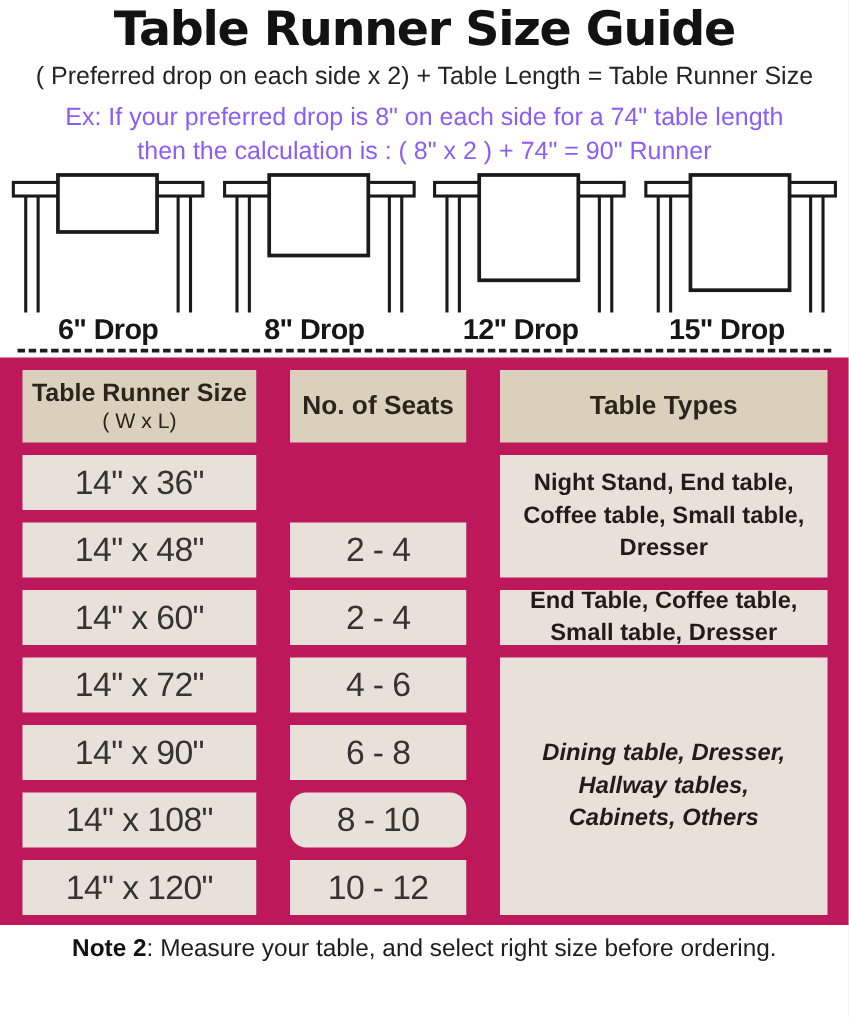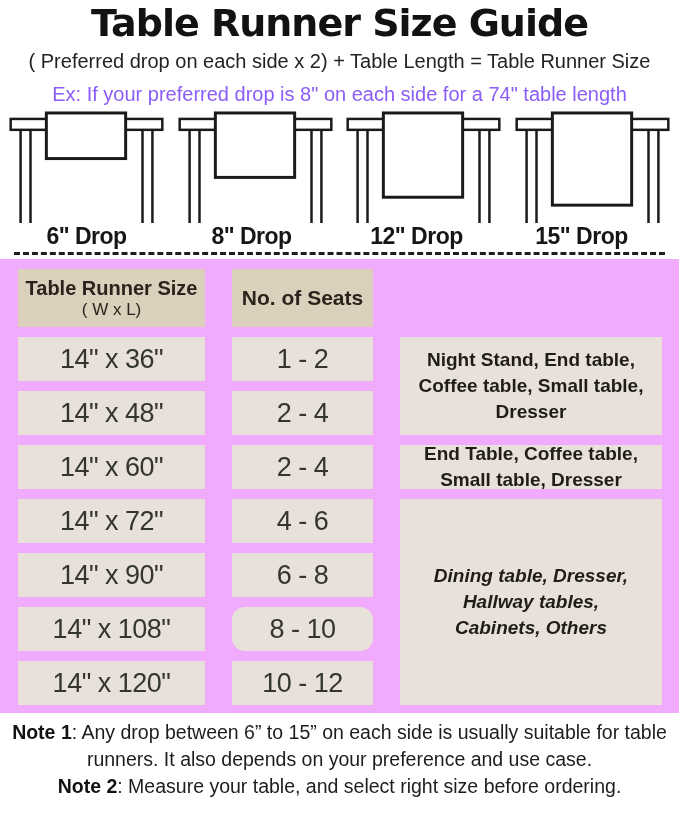--- a/index.html
+++ b/index.html
@@ -31,21 +31,21 @@
   .drop-labels { display: flex; height: 27px; padding: 0 4px; }
   .drop-label {
     width: 165px; text-align: center;
     font-size: 23px; font-weight: 700; color: #161616; letter-spacing: -0.5px;
   }
 
   .divider { border-top: 3px dashed #1c1c1c; margin: 2px 14px 4px; height: 0; }
 
   
   .size-table {
-    background: #f0abfc;
+    background: #be185d;
     height: 454px;
     display: grid;
     grid-template-columns: 187px 141px 262px;
     grid-template-rows: 58px repeat(7, 44px);
     column-gap: 27px; row-gap: 10px;
     padding: 10px 17px 8px 18px;
   }
   .cell {
     background: #e8e1da;
     display: flex; align-items: center; justify-content: center;
@@ -65,20 +65,21 @@
   .note { font-size: 19.5px; line-height: 27px; color: #1d1d1d; }
   .note b { font-weight: 700; color: #121212; }
 </style>
 </head>
 <body>
 
 <div class="hdr">
   <h1 class="title">Table Runner Size Guide</h1>
   <p class="formula">( Preferred drop on each side x 2) + Table Length = Table Runner Size</p>
   <p class="example">Ex: If your preferred drop is 8" on each side for a 74" table length</p>
+  <p class="example">then the calculation is : ( 8" x 2 ) + 74" = 90" Runner</p>
 </div>
 
 <div class="illus-row">
   <svg class="illus" viewBox="0 0 165 113">
     <rect class="leg" x="16" y="18" width="10" height="100"></rect>
     <rect class="leg" x="139" y="18" width="10" height="100"></rect>
     <rect class="top" x="6" y="8" width="153" height="11"></rect>
     <rect class="runner" x="42" y="2" width="80" height="46"></rect>
   </svg>
   <svg class="illus" viewBox="0 0 165 113">
@@ -110,37 +111,36 @@
 
 <div class="divider"></div>
 
 <div class="size-table">
 
   <div class="cell head" style="grid-row:1;grid-column:1;">
     <span class="h-line1">Table Runner Size</span>
     <span class="h-line2">( W x L)</span>
   </div>
   <div class="cell head h-big" style="grid-row:1;grid-column:2;">No. of Seats</div>
+  <div class="cell head h-big" style="grid-row:1;grid-column:3;">Table Types</div>
 
   <div class="cell val" style="grid-row:2;grid-column:1;">14" x 36"</div>
-  <div class="cell val" style="grid-row:2;grid-column:2;">1 - 2</div>
   <div class="cell val" style="grid-row:3;grid-column:1;">14" x 48"</div>
   <div class="cell val" style="grid-row:3;grid-column:2;">2 - 4</div>
   <div class="cell val" style="grid-row:4;grid-column:1;">14" x 60"</div>
   <div class="cell val" style="grid-row:4;grid-column:2;">2 - 4</div>
   <div class="cell val" style="grid-row:5;grid-column:1;">14" x 72"</div>
   <div class="cell val" style="grid-row:5;grid-column:2;">4 - 6</div>
   <div class="cell val" style="grid-row:6;grid-column:1;">14" x 90"</div>
   <div class="cell val" style="grid-row:6;grid-column:2;">6 - 8</div>
   <div class="cell val" style="grid-row:7;grid-column:1;">14" x 108"</div>
   <div class="cell val" style="grid-row:7;grid-column:2;border-radius:13px;">8 - 10</div>
   <div class="cell val" style="grid-row:8;grid-column:1;">14" x 120"</div>
   <div class="cell val" style="grid-row:8;grid-column:2;">10 - 12</div>
 
   <div class="cell types" style="grid-row:2 / span 2;grid-column:3;">Night Stand, End table, Coffee table, Small table, Dresser</div>
   <div class="cell types" style="grid-row:4;grid-column:3;">End Table, Coffee table, Small table, Dresser</div>
   <div class="cell types" style="grid-row:5 / span 4;grid-column:3;padding:16px 28px;font-style:italic;">Dining table, Dresser, Hallway tables, Cabinets, Others</div>
 </div>
 
 <div class="notes">
-  <p class="note"><b>Note 1</b><span>: Any drop between 6” to 15” on each side is usually suitable for table runners. It also depends on your preference and use case.</span></p>
   <p class="note"><b>Note 2</b><span>: Measure your table, and select right size before ordering.</span></p>
 </div>
 
 </body></html>

